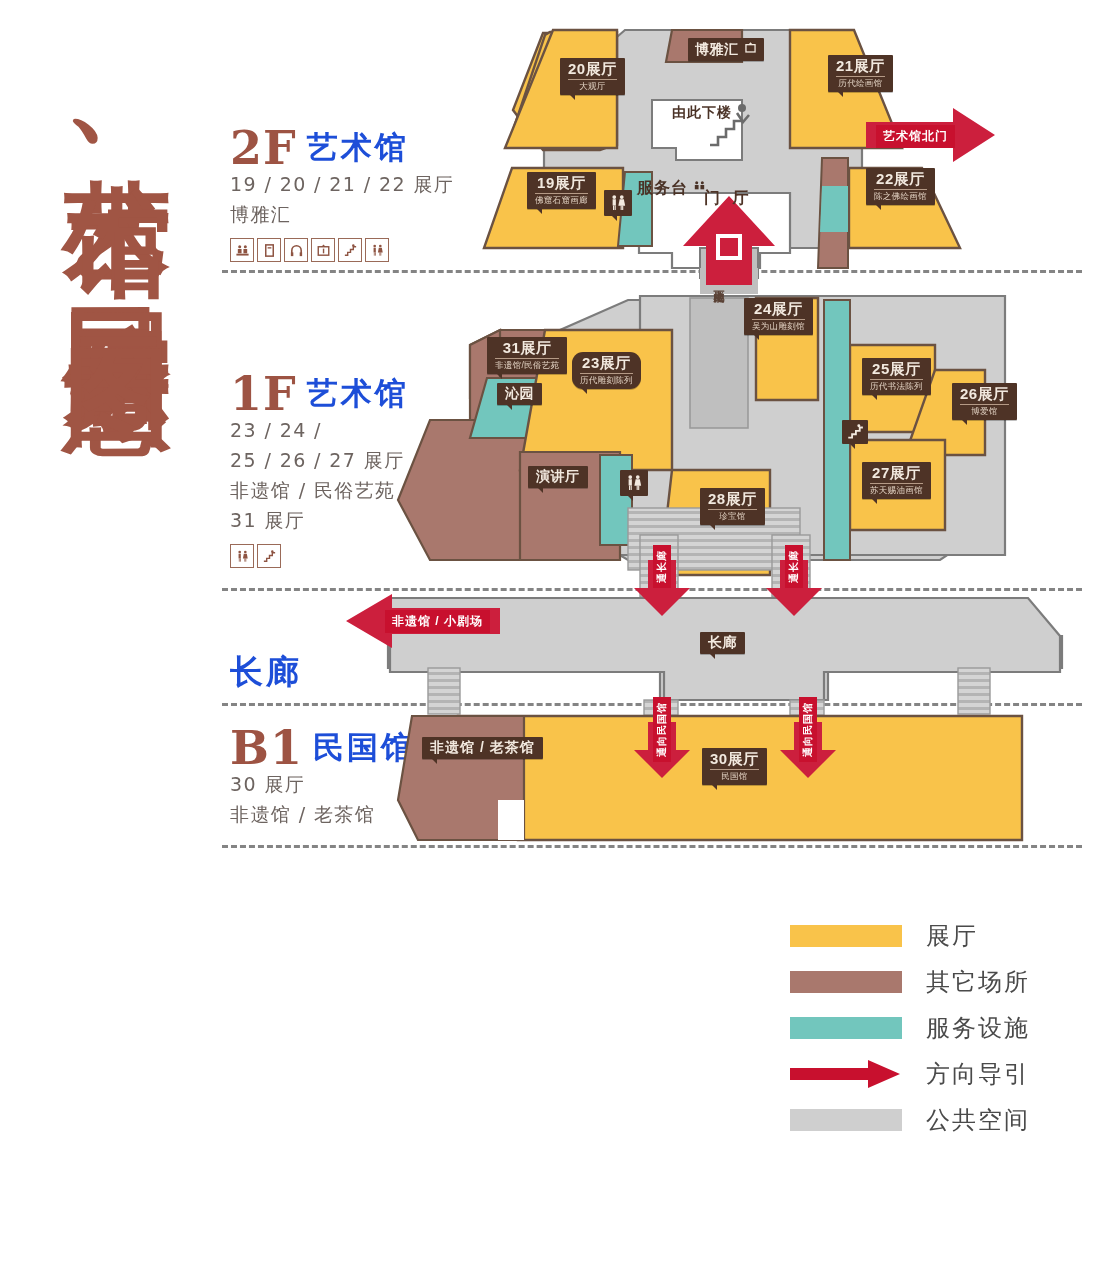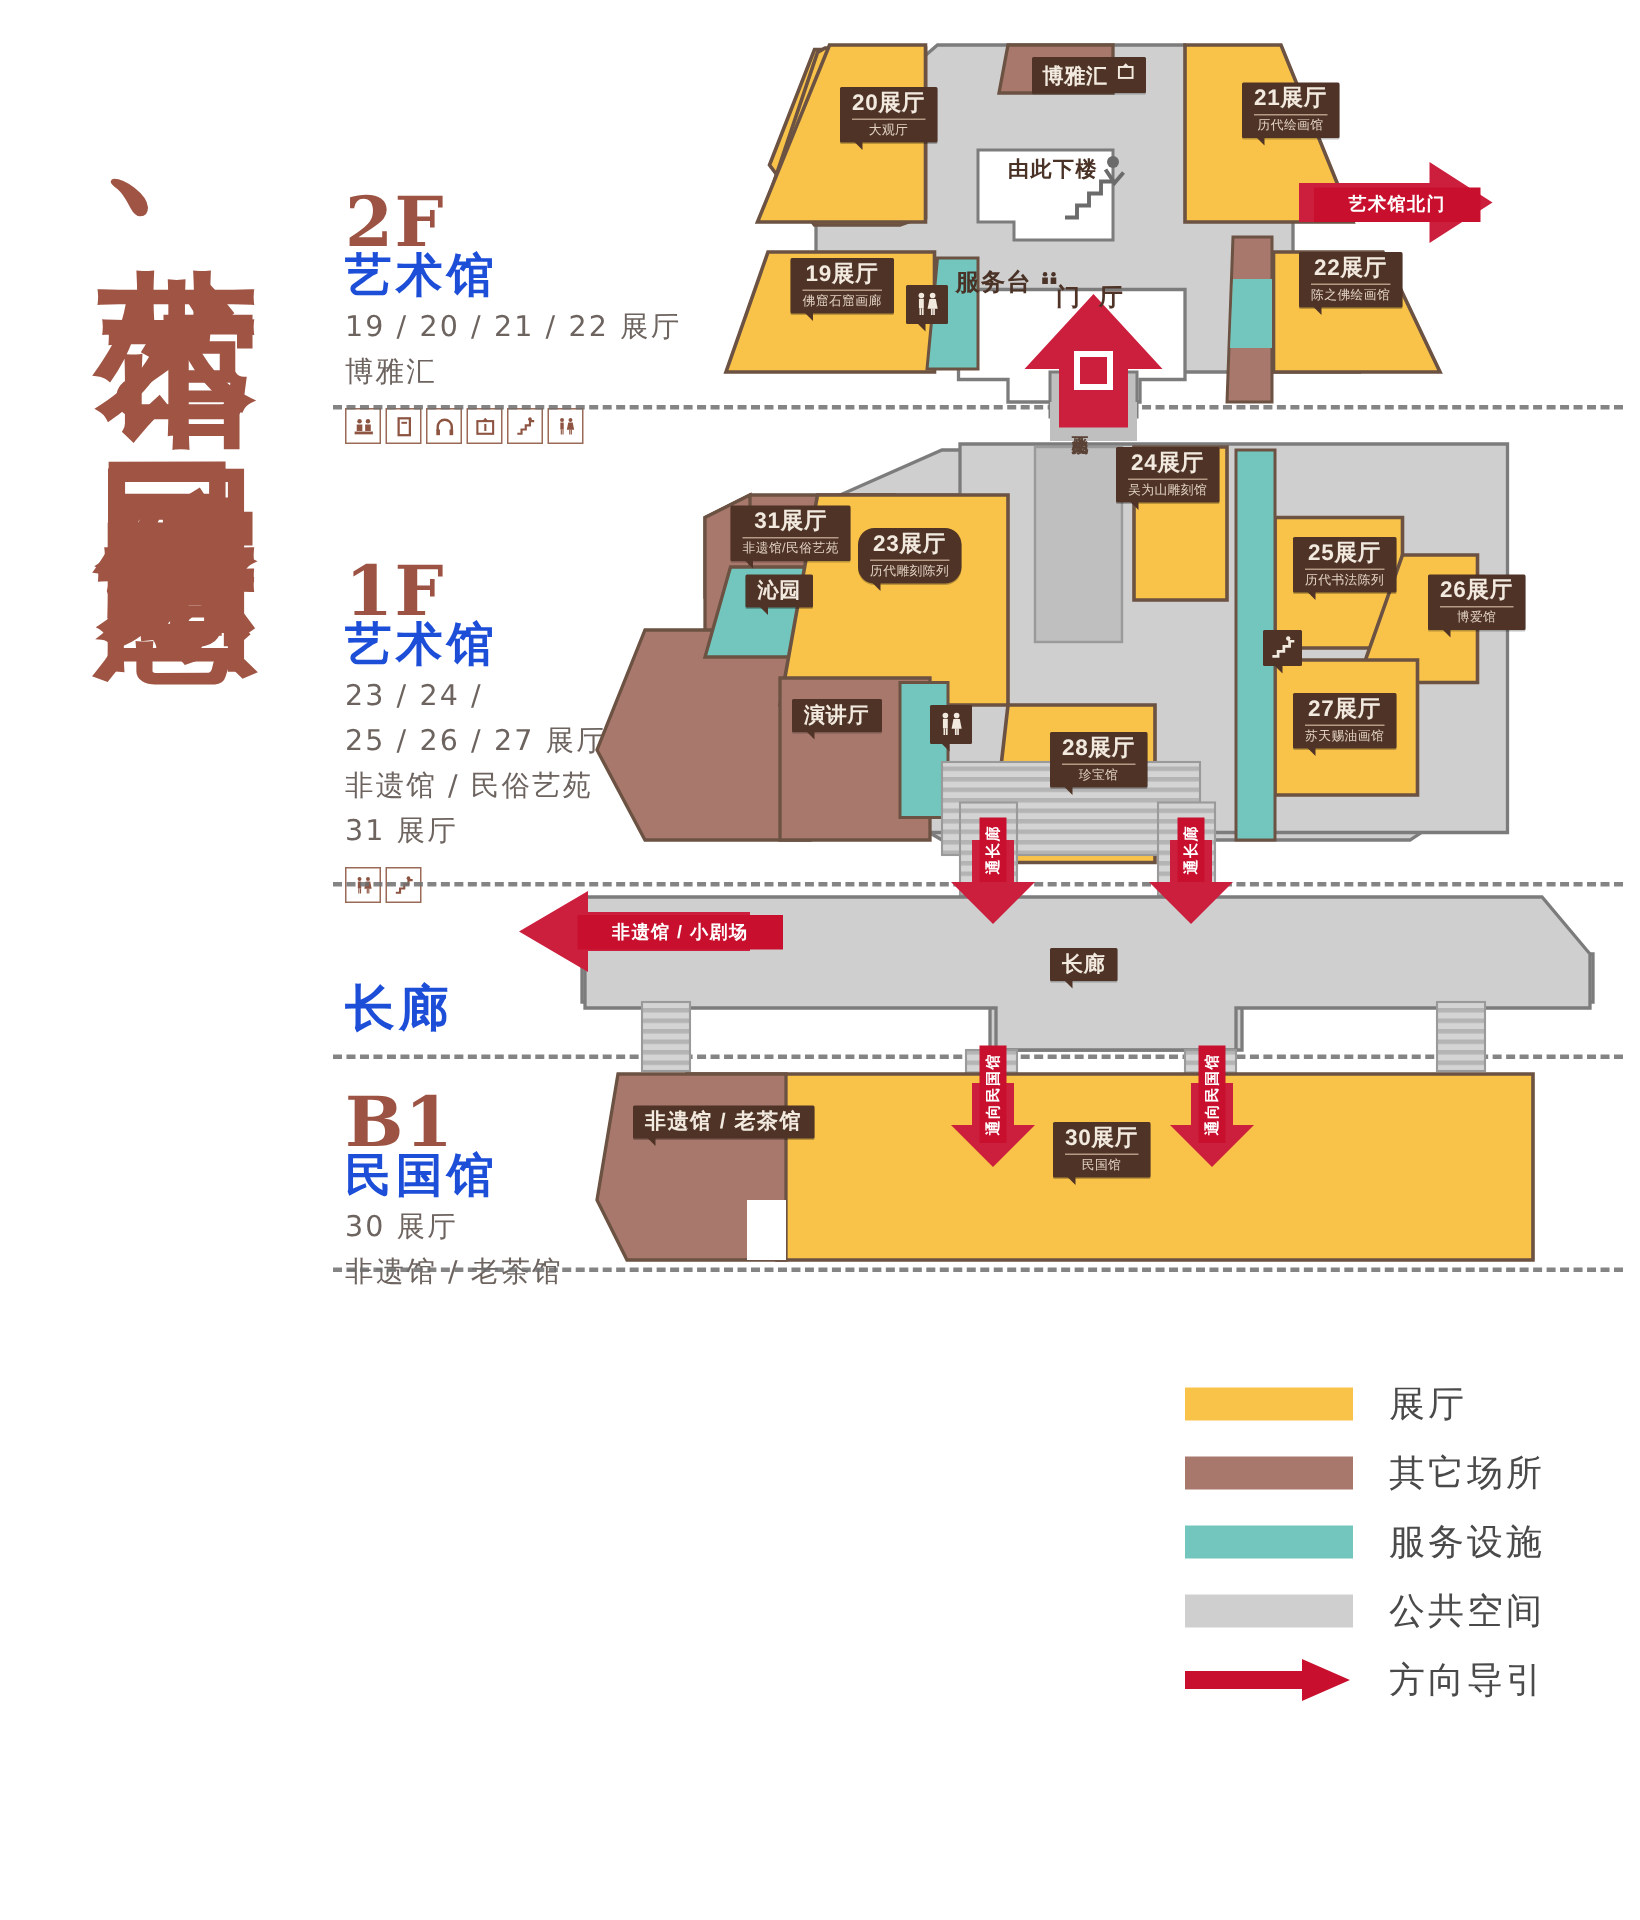--- a/index.html
+++ b/index.html
@@ -16,21 +16,21 @@
     position:absolute;left:34px;top:92px;width:140px;height:1160px;
     writing-mode:vertical-rl;text-orientation:upright;
     font-size:107px;line-height:1.02;letter-spacing:6px;
     color:#a05544;font-weight:bold;
     font-family:"DejaVu Serif","Liberation Serif",serif;
     -webkit-text-stroke:0px;
   }
 
   
   .floor-label{position:absolute;}
-  .floor-head{display:flex;align-items:flex-start;gap:0;flex-direction:column;}
+  .floor-head{display:flex;align-items:center;gap:10px;}
   .floor-num{
     font-size:46px;font-weight:bold;color:#9d5343;line-height:0.9;
     font-family:"DejaVu Serif","Liberation Serif",serif;letter-spacing:1px;
   }
   .floor-name{
     font-size:31px;font-weight:bold;color:#1d4ed8;letter-spacing:3px;
     line-height:1;padding-bottom:3px;
     font-family:"DejaVu Serif","Liberation Serif",serif;
   }
   .floor-lines{}
@@ -78,21 +78,21 @@
 
   
   .plaintag{
     position:absolute;color:#4e3326;font-size:15px;font-weight:bold;
     letter-spacing:3px;white-space:nowrap;
   }
 
   
   .redlabel{
     position:absolute;background:#c8102e;color:#fff;font-size:12px;
-    font-weight:bold;letter-spacing:1px;padding:3px 23px;white-space:nowrap;
+    font-weight:bold;letter-spacing:1px;padding:3px 7px;white-space:nowrap;
   }
   .redlabel.rot{transform:rotate(-90deg);transform-origin:left top;}
 
   
   .chip{
     position:absolute;background:#4e3326;padding:3px 4px;border-radius:1px;
     display:flex;align-items:center;justify-content:center;
   }
   .chip::after{
     content:"";position:absolute;left:7px;bottom:-5px;
@@ -490,26 +490,26 @@
     </div>
     <div class="legend-row">
       <div class="swatch" style="background:#a9786d;"></div>
       <div class="legend-text">其它场所</div>
     </div>
     <div class="legend-row">
       <div class="swatch" style="background:#72c6bd;"></div>
       <div class="legend-text">服务设施</div>
     </div>
     <div class="legend-row">
-      <div class="swatch" style="background:#cfcfcf;"></div>
-      <div class="legend-text">公共空间</div>
-    </div>
-    <div class="legend-row">
       <div class="swatch" style="background:transparent;display:flex;align-items:center;">
         <svg width="112" height="32" viewBox="0 0 112 32">
           <path d="M0,10 L78,10 L78,2 L110,16 L78,30 L78,22 L0,22 Z" fill="#c8102e"></path>
         </svg>
       </div>
       <div class="legend-text">方向导引</div>
     </div>
+    <div class="legend-row">
+      <div class="swatch" style="background:#cfcfcf;"></div>
+      <div class="legend-text">公共空间</div>
+    </div>
   </div>
 
 </div>
 
 </body></html>

